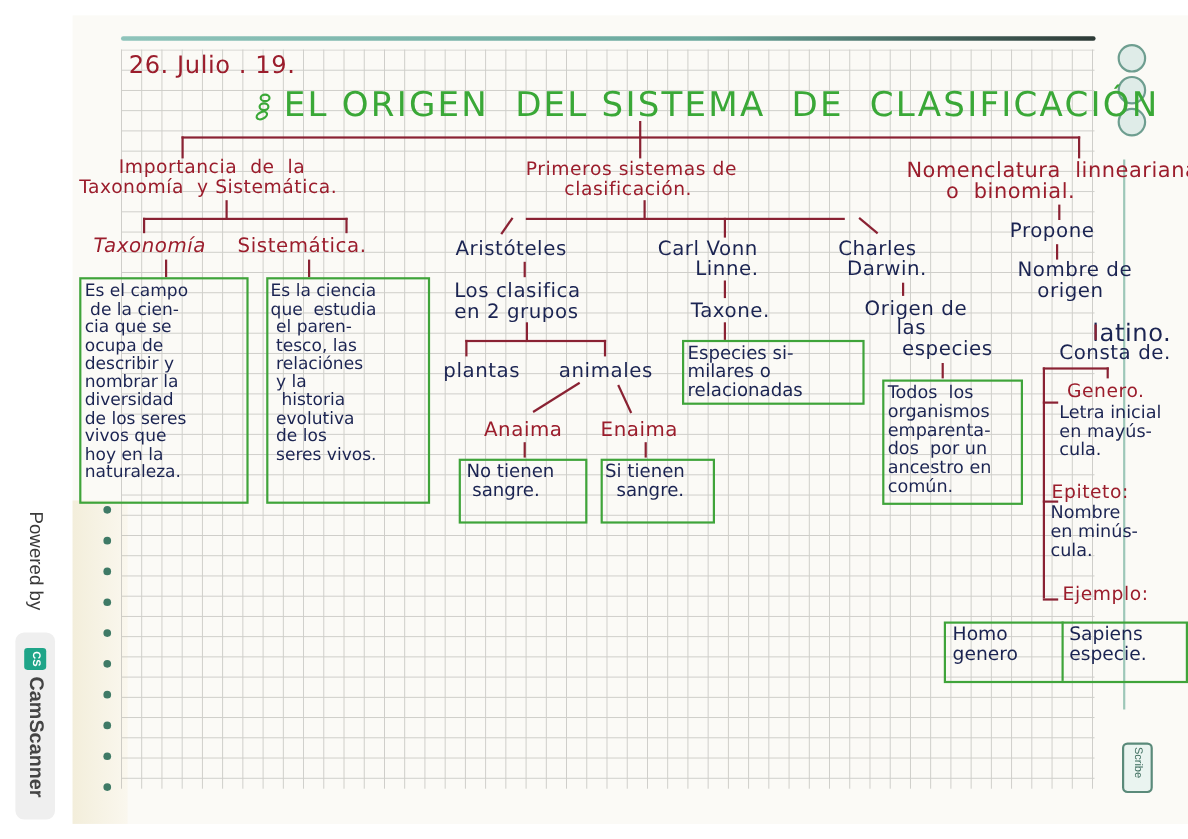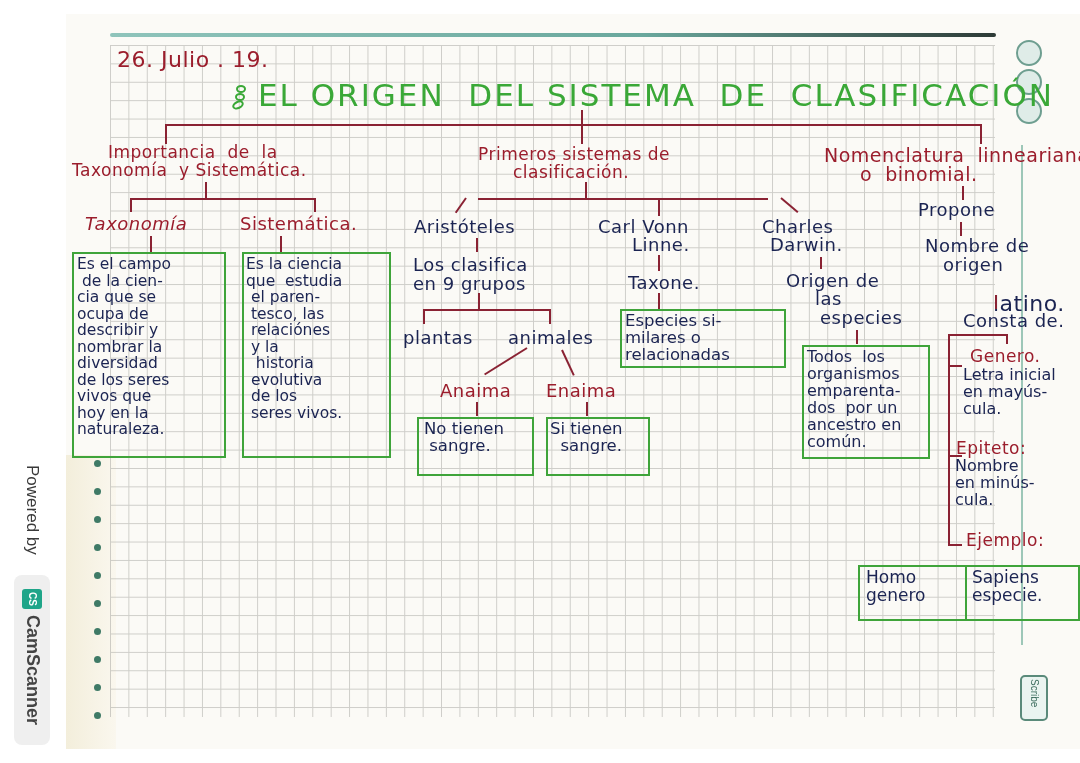--- a/index.html
+++ b/index.html
@@ -95,21 +95,21 @@
 <div class="line" style="left:581px;top:124px;width:2px;height:20px;"></div>
 <div class="line" style="left:980px;top:124px;width:2px;height:20px;"></div>
 
 <div class="hw red" style="left:108px;top:144px;font-size:17px;">Importancia  de  la</div>
 <div class="hw red" style="left:72px;top:162px;font-size:17px;">Taxonomía  y Sistemática.</div>
 <div class="line" style="left:205px;top:182px;width:2px;height:17px;"></div>
 <div class="line" style="left:130px;top:198px;width:186px;height:2px;"></div>
 <div class="line" style="left:130px;top:198px;width:2px;height:14px;"></div>
 <div class="line" style="left:314px;top:198px;width:2px;height:14px;"></div>
 <div class="hw red" style="left:85px;top:215px;font-size:18px;font-style:italic;">Taxonomía</div>
-<div class="hw red" style="left:240px;top:215px;font-size:18px;">Sistemática.</div>
+<div class="hw red" style="left:216px;top:215px;font-size:18px;">Sistemática.</div>
 <div class="line" style="left:150px;top:236px;width:2px;height:16px;"></div>
 <div class="line" style="left:280px;top:236px;width:2px;height:16px;"></div>
 
 <div class="gbox" style="left:72px;top:252px;width:150px;height:202px;"></div>
 <div class="gbox-text" style="left:77px;top:256px;font-size:15.5px;">Es el campo
  de la cien-
 cia que se
 ocupa de
 describir y
 nombrar la
@@ -134,21 +134,21 @@
 <div class="hw red" style="left:513px;top:164px;font-size:17px;">clasificación.</div>
 <div class="line" style="left:585px;top:182px;width:2px;height:17px;"></div>
 <div class="line" style="left:478px;top:198px;width:290px;height:2px;"></div>
 <div class="line" style="left:465px;top:198px;width:2px;height:18px;transform:rotate(35deg);transform-origin:top;"></div>
 <div class="line" style="left:658px;top:198px;width:2px;height:18px;"></div>
 <div class="line" style="left:780px;top:198px;width:2px;height:22px;transform:rotate(-50deg);transform-origin:top;"></div>
 
 <div class="hw blue" style="left:414px;top:218px;font-size:18px;">Aristóteles</div>
 <div class="line" style="left:476px;top:238px;width:2px;height:14px;"></div>
 <div class="hw blue" style="left:413px;top:256px;font-size:18px;">Los clasifica</div>
-<div class="hw blue" style="left:413px;top:275px;font-size:18px;">en 9 grupos</div>
+<div class="hw blue" style="left:413px;top:275px;font-size:18px;">en 2 grupos</div>
 <div class="line" style="left:478px;top:293px;width:2px;height:17px;"></div>
 <div class="line" style="left:423px;top:309px;width:128px;height:2px;"></div>
 <div class="line" style="left:423px;top:309px;width:2px;height:15px;"></div>
 <div class="line" style="left:549px;top:309px;width:2px;height:15px;"></div>
 <div class="hw blue" style="left:403px;top:329px;font-size:18px;">plantas</div>
 <div class="hw blue" style="left:508px;top:329px;font-size:18px;">animales</div>
 <div class="line" style="left:526px;top:348px;width:2px;height:50px;transform:rotate(58deg);transform-origin:top;"></div>
 <div class="line" style="left:561px;top:350px;width:2px;height:28px;transform:rotate(-25deg);transform-origin:top;"></div>
 <div class="hw red" style="left:440px;top:382px;font-size:18px;">Anaima</div>
 <div class="hw red" style="left:546px;top:382px;font-size:18px;">Enaima</div>

